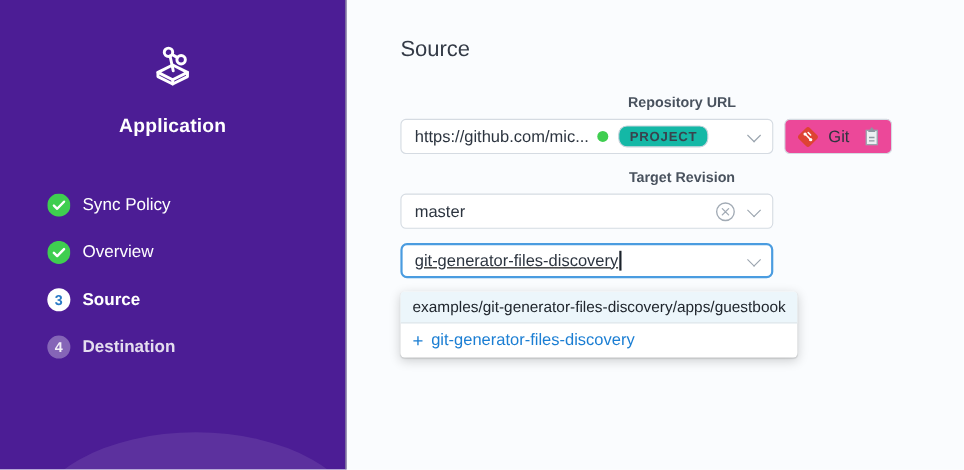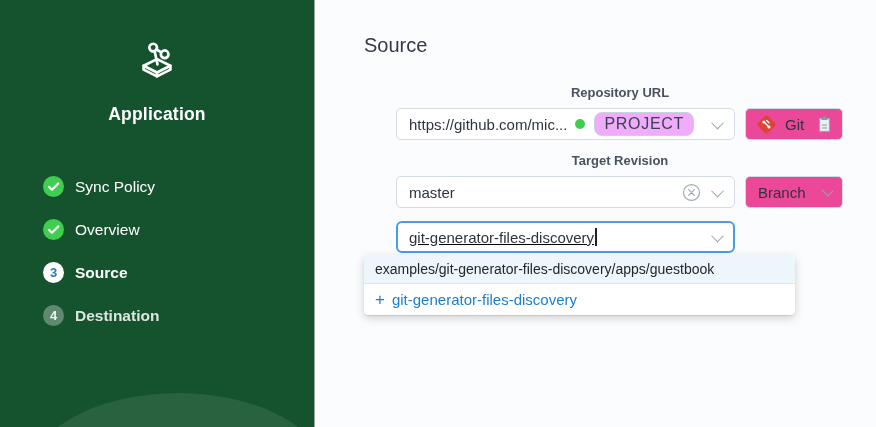--- a/index.html
+++ b/index.html
@@ -1,21 +1,21 @@
 <!DOCTYPE html>
 <html><head>
 <meta charset="utf-8">
 <style>
   * { margin:0; padding:0; box-sizing:border-box; }
   body { font-family:"Liberation Sans", sans-serif; background:#fff; }
   .app { position:relative; width:876px; height:427px; overflow:hidden; background:#fafcfe; }
 
   
   .sidebar { position:absolute; left:0; top:0; width:315px; height:427px;
-             background:#14532d; border-right:1px solid #9aa0a6; overflow:hidden; }
+             background:#4c1d95; border-right:1px solid #9aa0a6; overflow:hidden; }
   .sidebar-ellipse { position:absolute; left:28px; top:393px; width:300px; height:170px;
              border-radius:50%; background:rgba(255,255,255,0.09); }
   .app-icon-wrap { position:absolute; top:38px; left:0; width:100%; display:flex; justify-content:center; }
   .sidebar-title { position:absolute; top:104px; left:0; width:100%; text-align:center;
              color:#fff; font-size:17.5px; font-weight:700; letter-spacing:0.2px; }
   .steps { position:absolute; top:176px; left:43px; list-style:none; }
   .step { display:flex; align-items:center; height:21px; margin-bottom:22px; }
   .step-label { color:#fff; font-size:15.5px; margin-left:11px; }
   .step.active .step-label { font-weight:700; }
   .step.pending .step-label { color:rgba(255,255,255,0.85);font-weight:bold; }
@@ -26,40 +26,40 @@
   .step-circle.num-pending { background:rgba(255,255,255,0.32); color:rgba(255,255,255,0.9); }
 
   
   .main { position:absolute; left:316px; top:0; right:0; bottom:0;
           background:#fafcfe; padding:34px 0 0 48px; }
   .page-heading { font-size:20px; font-weight:500; color:#333a46; margin-bottom:28px; }
   .field-label { display:block; font-size:13px; font-weight:700; color:#49525e; margin-bottom:8px;text-align:center; }
   .row { display:flex; gap:10px; margin-bottom:13px; }
   .text-input { width:339px; height:32px; background:#fff; border:1px solid #d5dbe2;
           border-radius:5px; display:flex; align-items:center; padding:0 12px;
-          font-size:15px; color:#2c343f;margin-left:32px; }
+          font-size:15px; color:#2c343f; }
   .text-input.focused { border:2px solid #4a9ce0; border-radius:6px; padding:0 11px; }
   .input-value { white-space:nowrap; overflow:hidden; }
   .status-dot { width:10px; height:10px; border-radius:50%; background:#3fce50; margin-left:8px; flex:0 0 10px; }
-  .project-badge { margin-left:9px; border:1px solid #c9d3dc; background:#f0abfc; color:#39434e;
-          border-radius:8px; font-size:16px; font-weight:400; letter-spacing:0.7px;
+  .project-badge { margin-left:9px; border:1px solid #c9d3dc; background:#14b8a6; color:#39434e;
+          border-radius:8px; font-size:12px; font-weight:700; letter-spacing:0.7px;
           padding:3px 9px; line-height:1; white-space:nowrap; }
   .chevron { width:9px; height:9px; border-right:1.7px solid #9aa4ae; border-bottom:1.7px solid #9aa4ae;
           transform:rotate(45deg) translate(-1px,-1px); margin-left:auto; flex:0 0 9px; }
   .side-select { width:98px; height:32px; background:#ec4899; border:1px solid #d5dbe2; border-radius:5px;
           display:flex; align-items:center; padding:0 10px; font-size:15px; color:#2c343f; }
   .side-select .sel-label { margin-left:8px; }
   .side-select .chevron { width:8px; height:8px; }
   .caret { display:inline-block; width:1.5px; height:18px; background:#1b222b; margin-left:1px; }
   .clear-x { display:flex; margin-left:auto; }
   .clear-x + .chevron { margin-left:12px; }
 
   
   .path-wrap { position:relative;text-decoration:underline; }
-  .dropdown { position:absolute; top:34px; left:0; width:431px; background:#fff; border-radius:4px;
+  .dropdown { position:absolute; top:44px; left:0; width:361px; background:#fff; border-radius:4px;
           box-shadow:0 1px 1px rgba(0,0,0,0.10), 0 3px 10px rgba(0,0,0,0.18); overflow:hidden; z-index:5; }
   .dd-option { background:#ecf6fb; border-bottom:1px solid #dfe5e9; padding:6px 11px;
           font-size:14px; color:#21272e; white-space:nowrap; overflow:hidden; }
   .dd-create { padding:7px 11px; font-size:15px; color:#1b7ed3; display:flex; align-items:center; }
   .plus-glyph { font-size:17px; font-weight:500; margin-right:7px; line-height:1; }
 </style>
 </head>
 <body>
 
 <div class="app">
@@ -149,24 +149,20 @@
       <div class="text-input">
         <span class="input-value">master</span>
         <span class="clear-x">
           <svg width="19" height="19" viewBox="0 0 20 20" fill="none" stroke="#a2abb5" stroke-width="1.3">
             <circle cx="10" cy="10" r="8.4"></circle>
             <path d="M7 7 L13 13 M13 7 L7 13" stroke-linecap="round"></path>
           </svg>
         </span>
         <span class="chevron" style="margin-left:12px;"></span>
       </div>
-      <div class="side-select">
-        <span class="sel-label" style="margin-left:2px;">Branch</span>
-        <span class="chevron"></span>
-      </div>
     </div>
 
     <div class="path-wrap">
       <div class="text-input focused">
         <span class="input-value">git-generator-files-discovery</span>
         <span class="caret"></span>
         <span class="chevron"></span>
       </div>
       <div class="dropdown">
         <div class="dd-option">examples/git-generator-files-discovery/apps/guestbook</div>

